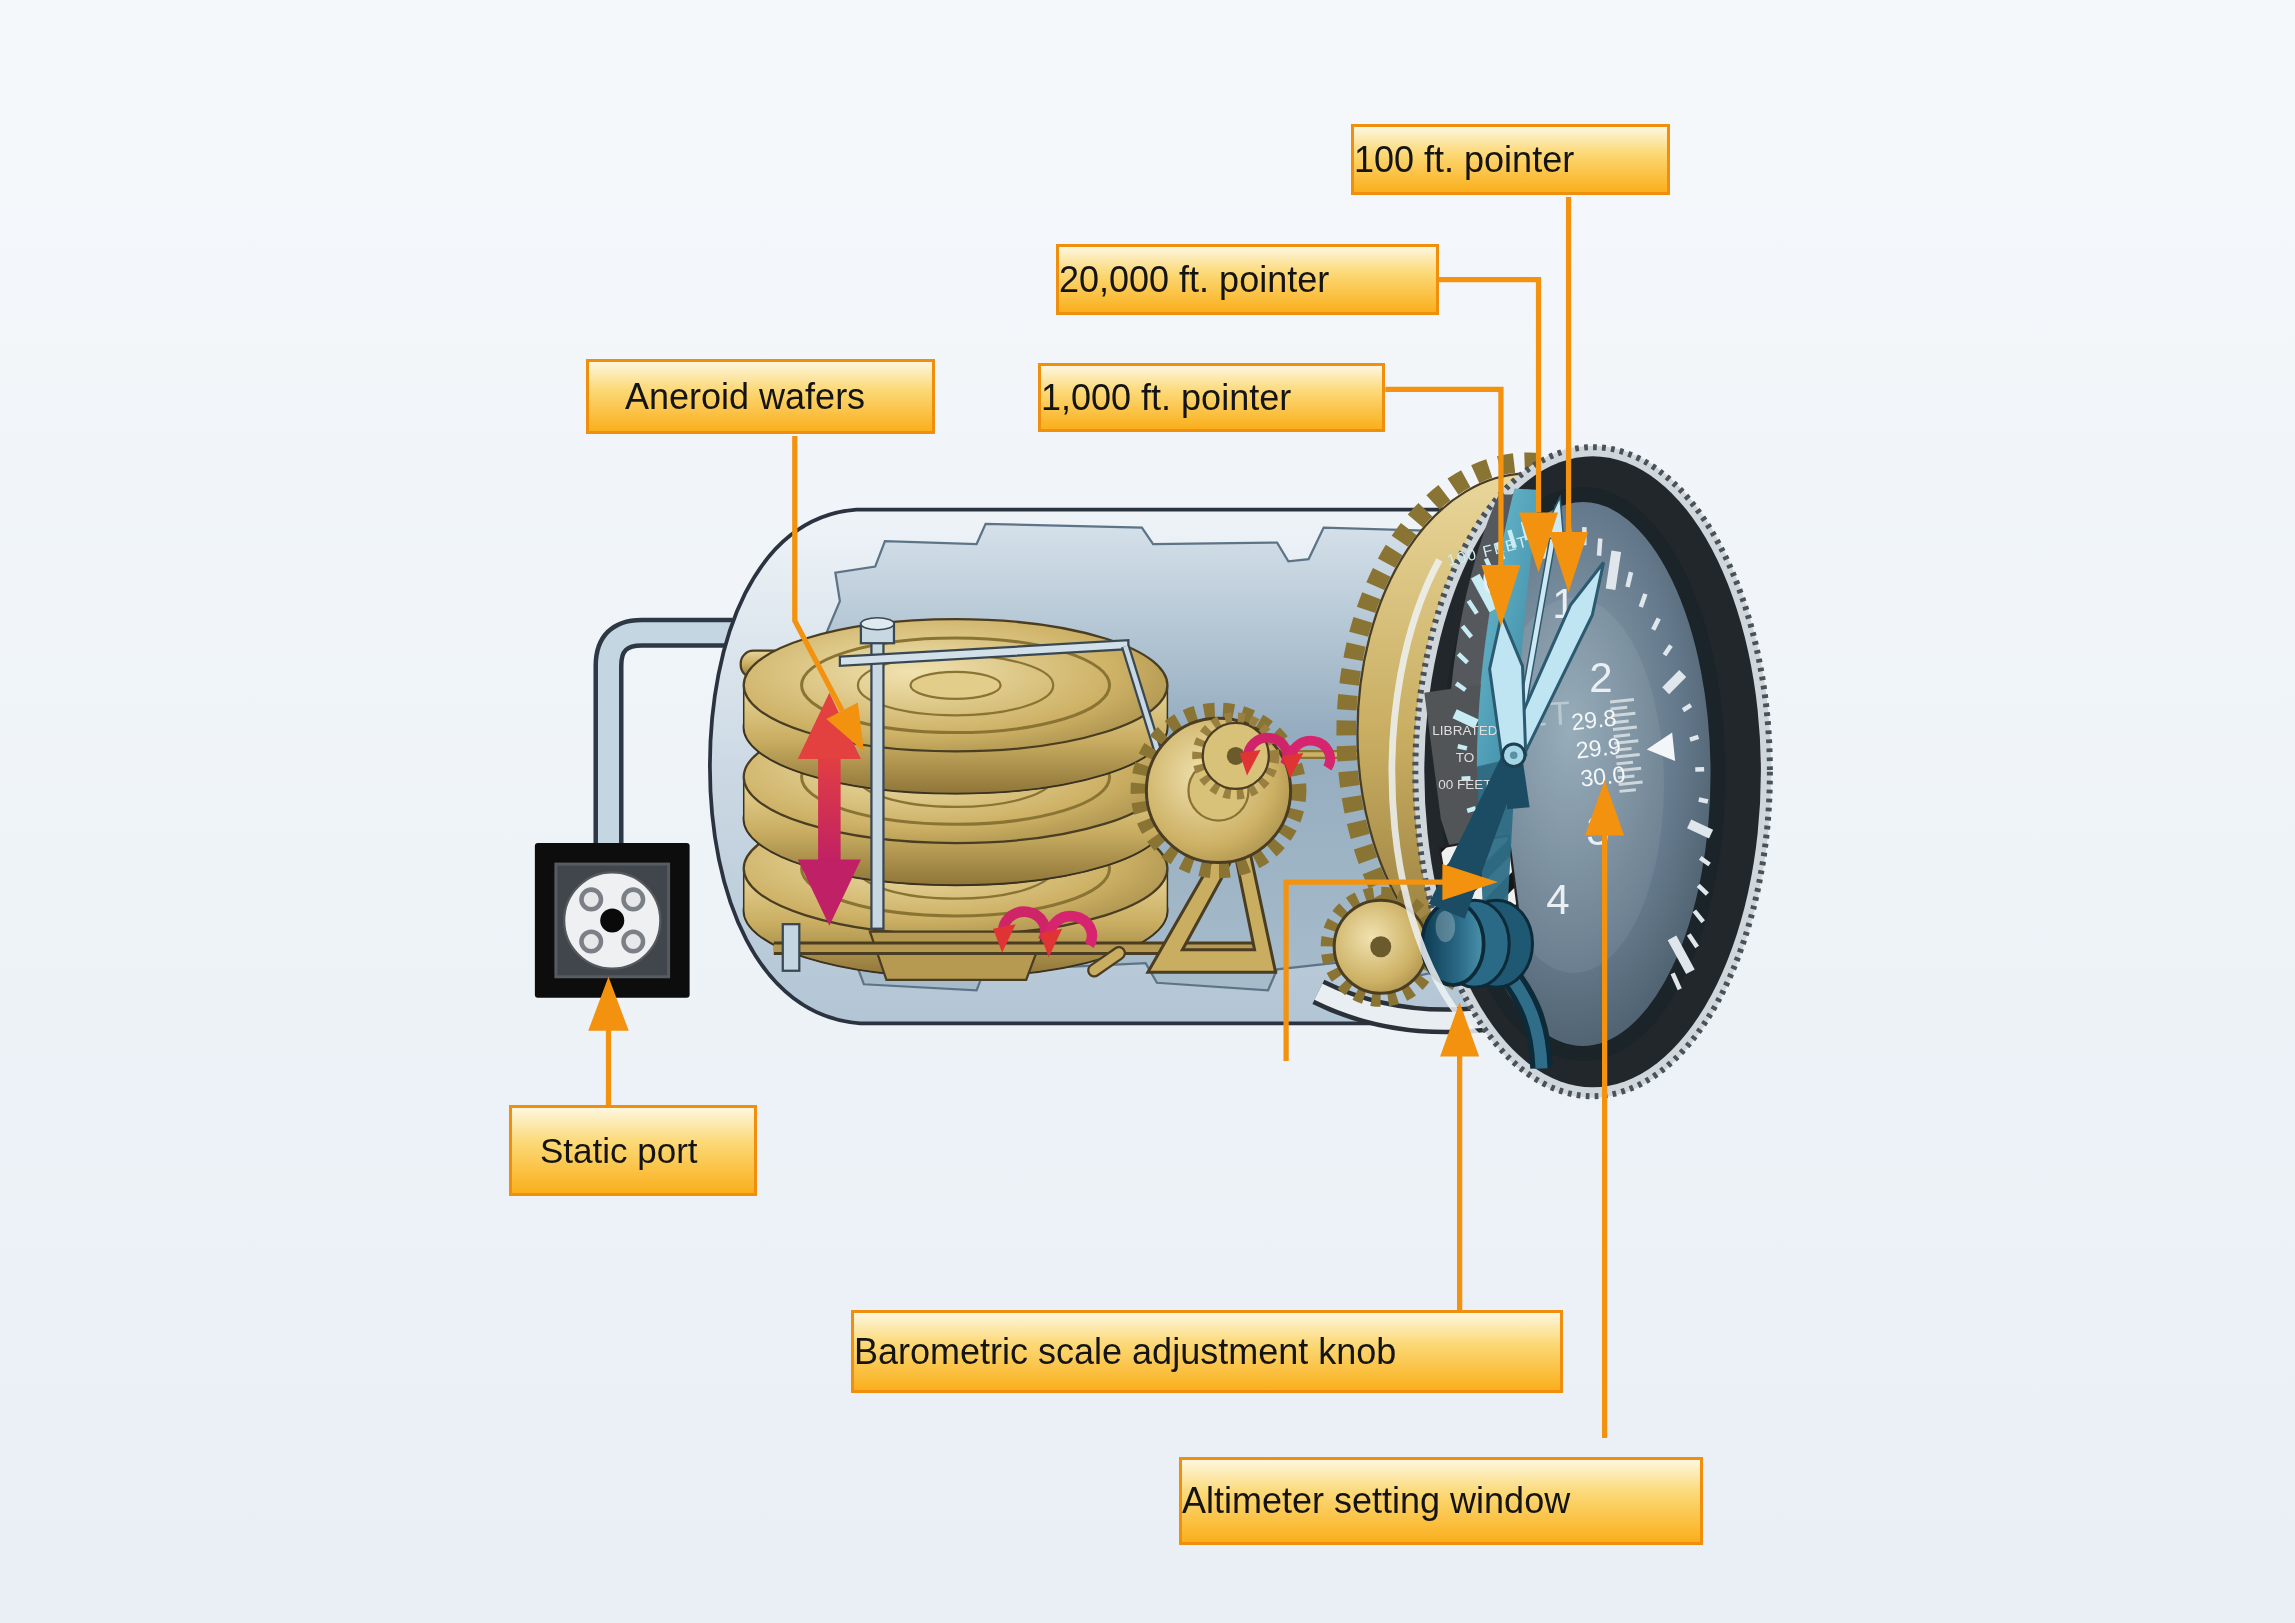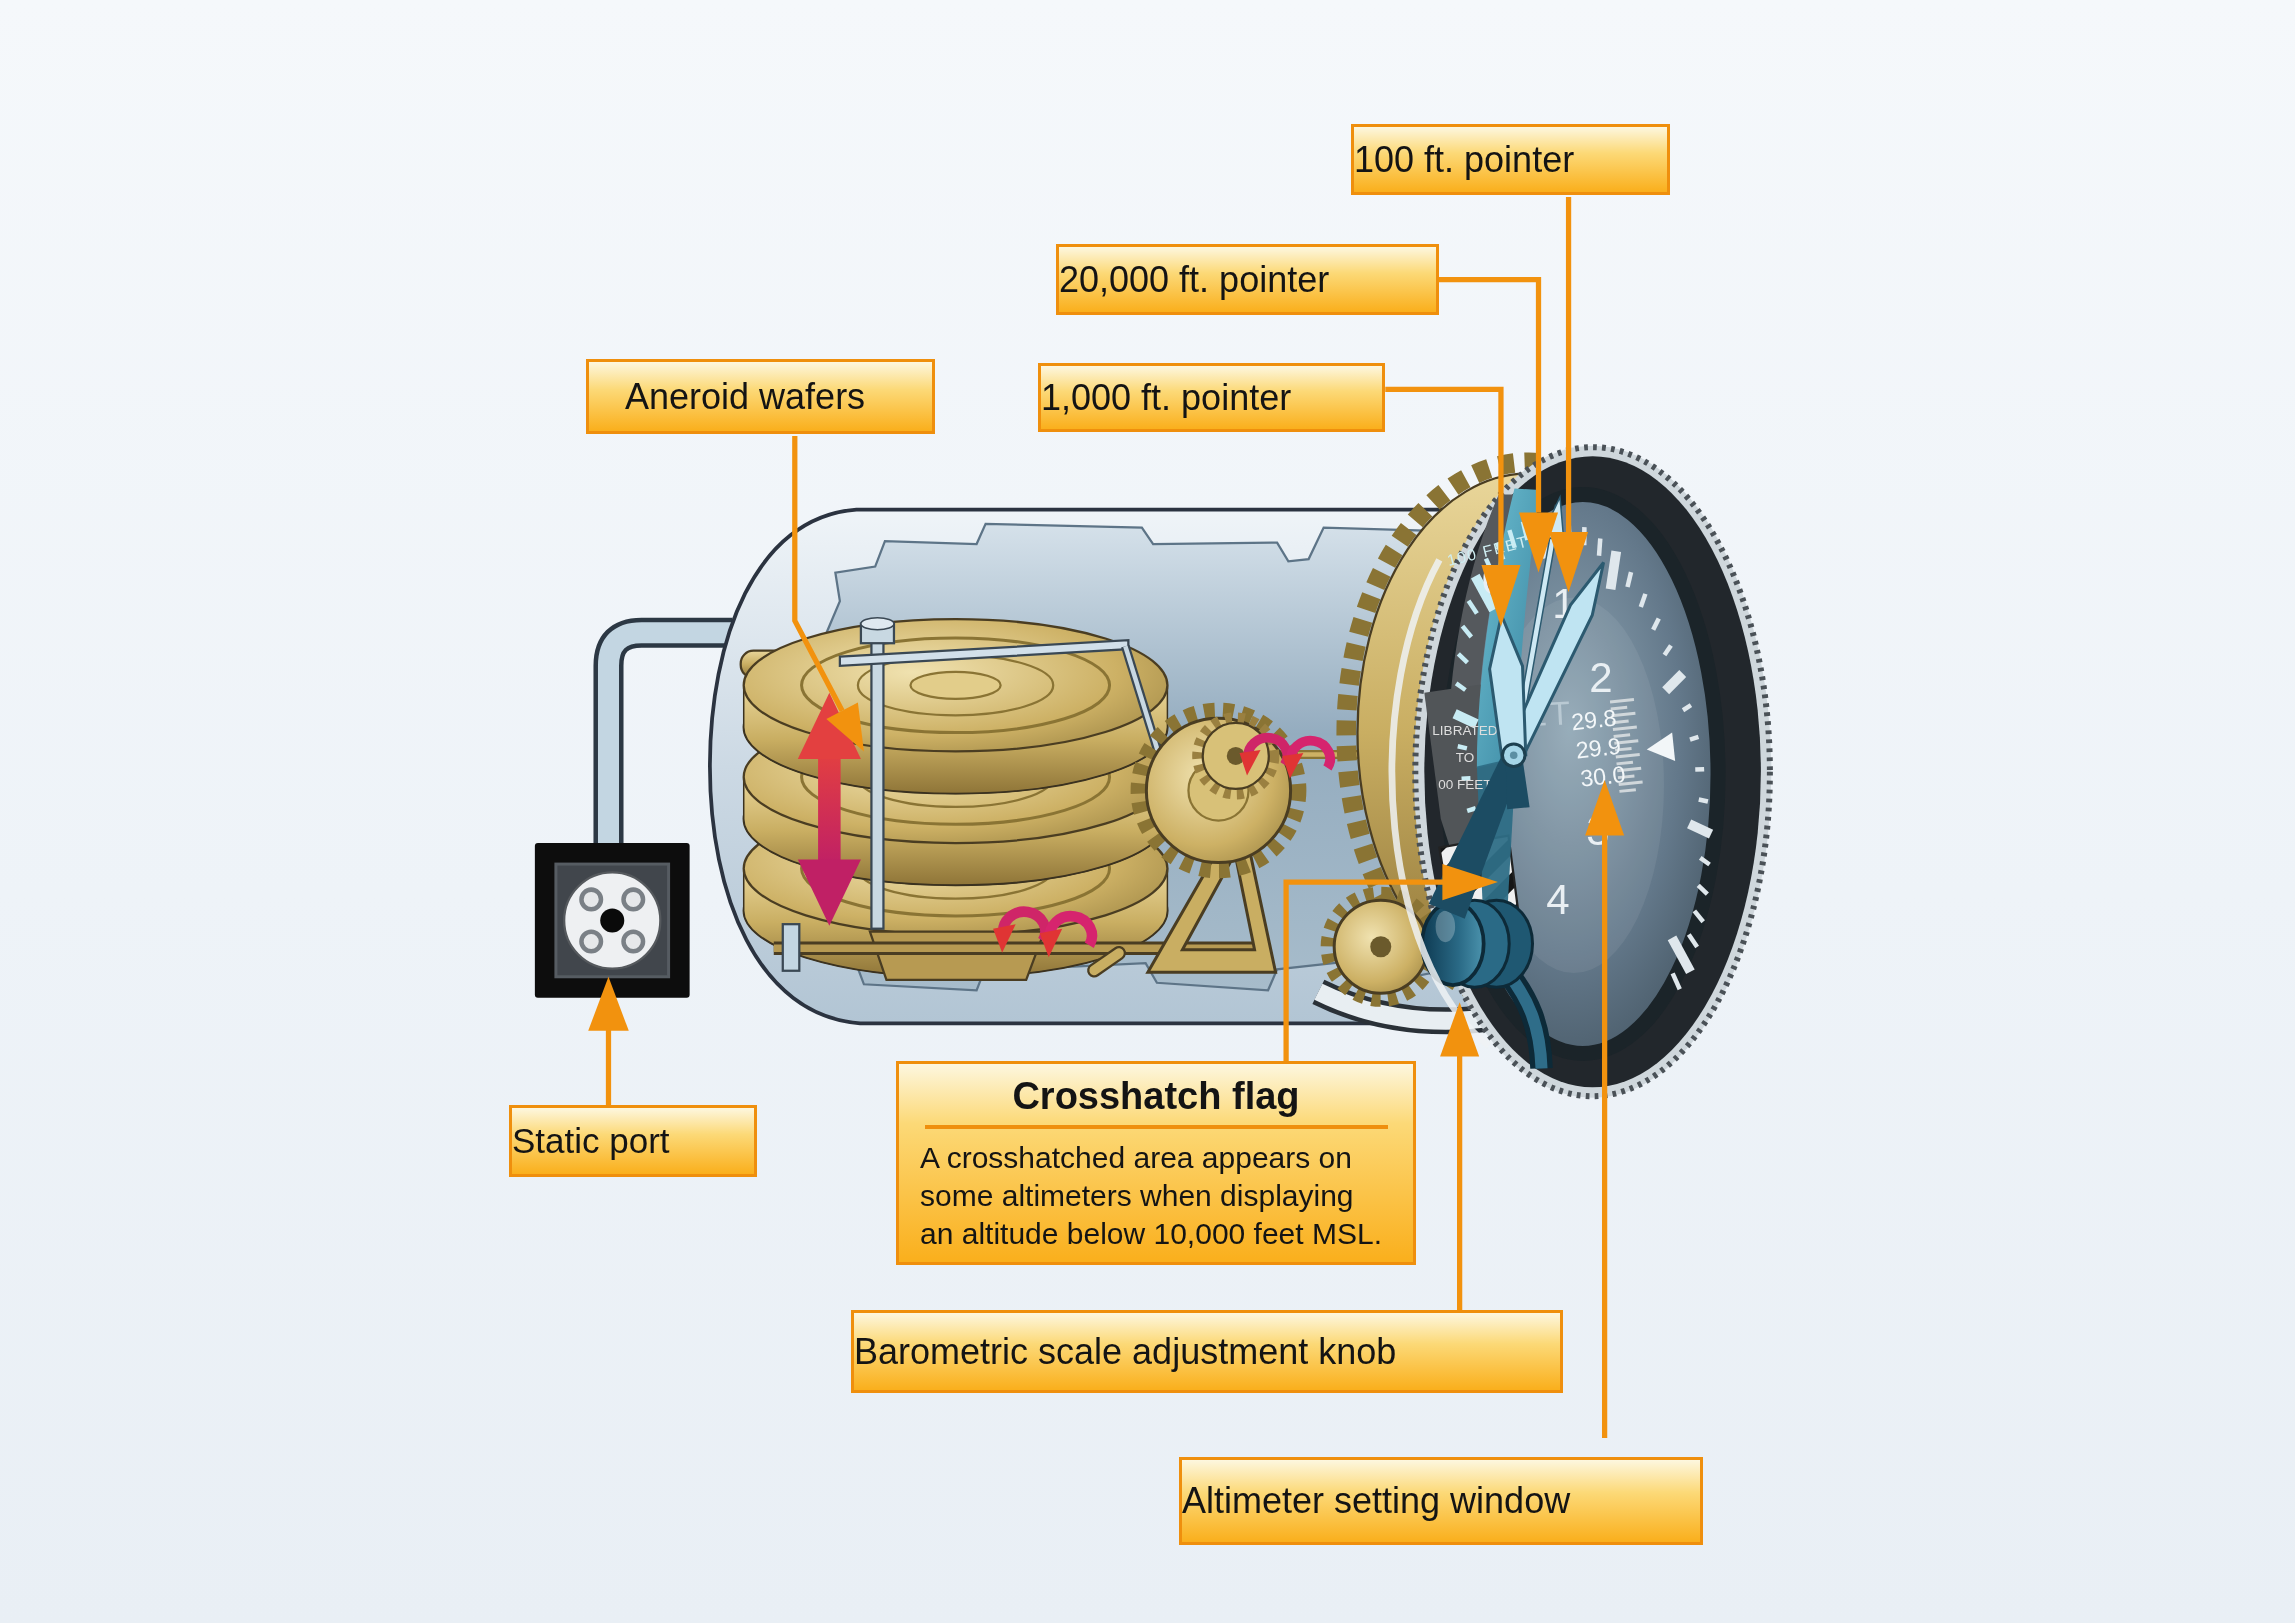--- a/index.html
+++ b/index.html
@@ -349,31 +349,24 @@
 </div>
 
 <div class="label-box" style="left:1038px;top:363px;width:347px;height:69px;">
   <span>1,000 ft. pointer</span>
 </div>
 
 <div class="label-box" style="left:586px;top:359px;width:349px;height:75px;padding-left:36px;">
   <span>Aneroid wafers</span>
 </div>
 
-<div class="label-box small" style="left:509px;top:1105px;width:248px;height:72px;">
+<div class="label-box small" style="left:509px;top:1105px;width:248px;height:91px;padding-left:28px;">
   <span>Static port</span>
 </div>
 
-<div class="callout" style="left:896px;top:1061px;width:520px;height:204px;">
-  <div class="title">Crosshatch flag</div>
-  <div class="divider"></div>
-  <div class="body">A crosshatched area appears on
-some altimeters when displaying
-an altitude below 10,000 feet MSL.</div>
-</div>
 
 <div class="label-box" style="left:851px;top:1310px;width:712px;height:83px;">
   <span>Barometric scale adjustment knob</span>
 </div>
 
 <div class="label-box" style="left:1179px;top:1437px;width:524px;height:88px;margin-top:20px;">
   <span>Altimeter setting window</span>
 </div>
 
 </div>

